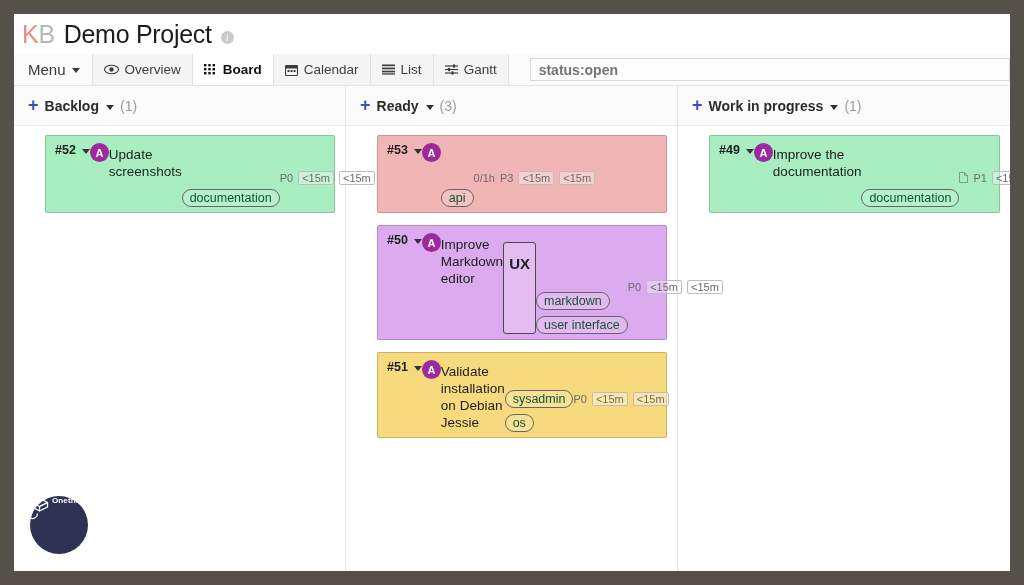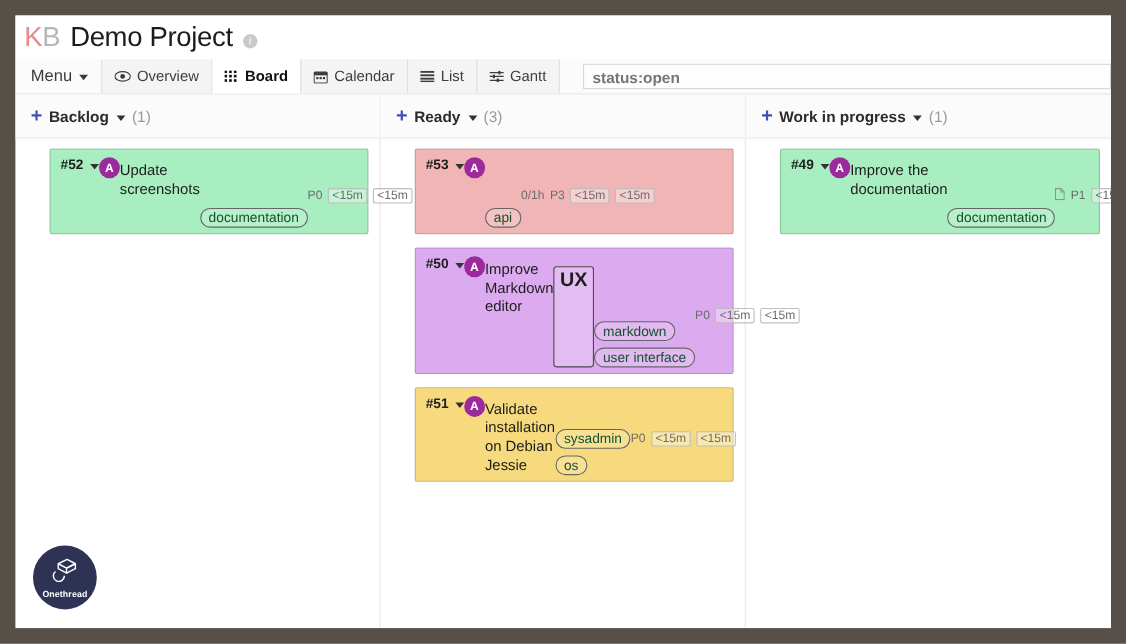--- a/index.html
+++ b/index.html
@@ -195,24 +195,24 @@
     line-height: 1.25;
   }
   .badge-row {
     display: flex;
     justify-content: flex-end;
     margin-top: 9px;
   }
   .sq-badge {
     border: 1px solid #4a4a4a;
     border-radius: 3px;
-    font-size: 18px;
+    font-size: 15px;
     font-weight: bold;
     color: #1e1e1e;
-    padding: 1px 5px;
+    padding: 12px 5px;
     background: rgba(255,255,255,0.22);
   }
   .tags {
     display: flex;
     flex-wrap: wrap;
     gap: 6px;
     margin-top: auto;
     padding-top: 8px;
   }
   .tag {
@@ -245,22 +245,22 @@
   .doc-icon { opacity: 0.55; display: block; }
 
   
   #logo {
     position: absolute;
     left: 16px; bottom: 17px;
     width: 58px; height: 58px;
     border-radius: 50%;
     background: #2e3356;
     display: flex;
-    flex-direction: column;
-    align-items: center;
+    flex-direction: row;
+    align-items: flex-start;
     justify-content: center;
     gap: 1px;
   }
   #logo .logo-text {
     color: #ffffff;
     font-size: 8px;
     font-weight: bold;
     letter-spacing: 0.1px;
   }
 </style>

